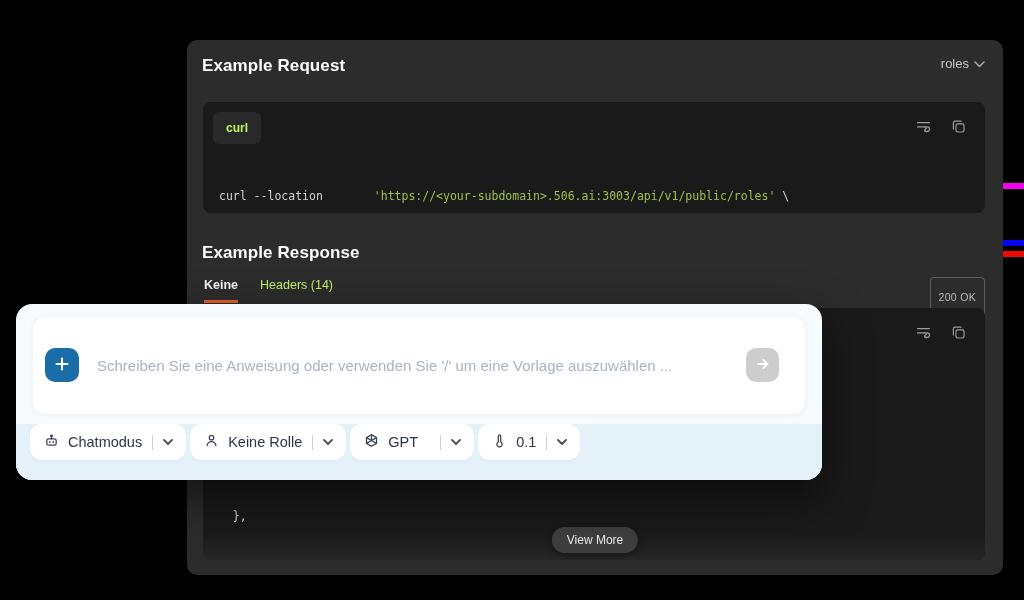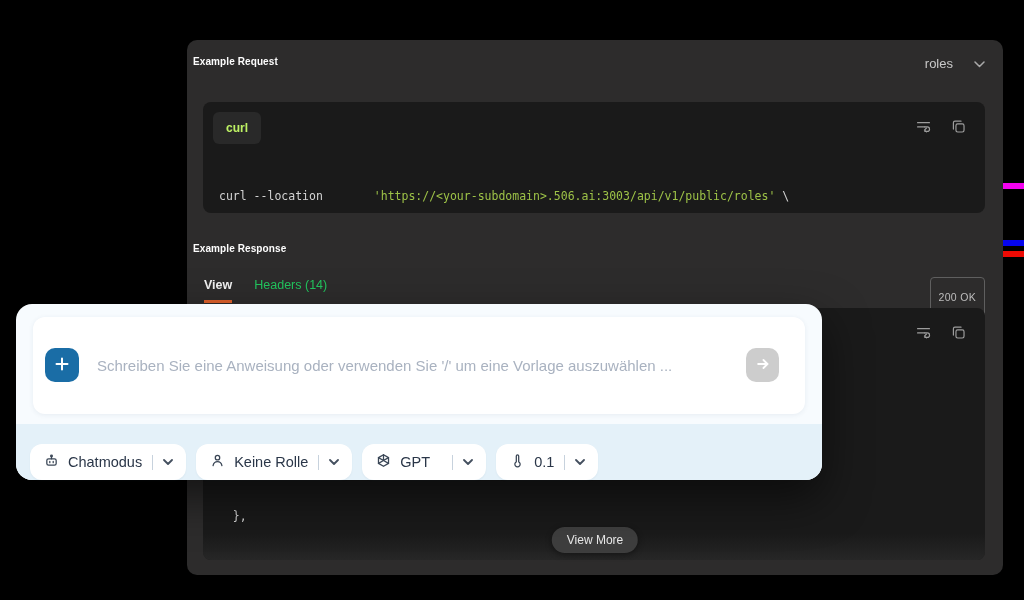--- a/index.html
+++ b/index.html
@@ -3,25 +3,25 @@
 <meta charset="utf-8">
 <style>
   * { margin:0; padding:0; box-sizing:border-box; }
   html,body { width:1024px; height:600px; background:#000; overflow:hidden;
               font-family:"Liberation Sans", sans-serif; }
   .stage { position:relative; width:1024px; height:600px; background:#000; }
 
   
   .panel { position:absolute; left:187px; top:40px; width:816px; height:535px;
            background:#2d2c2c; border-radius:10px; }
-  .sec-title { position:absolute; left:6px; color:#fdfdfd; font-size:10px; font-weight:bold; letter-spacing:.1px; }
+  .sec-title { position:absolute; left:15px; color:#fdfdfd; font-size:17px; font-weight:bold; letter-spacing:.1px; }
   .req-title { top:16px; }
   .resp-title { top:203px; }
 
-  .endpoint-select { position:absolute; right:18px; top:16px; display:flex; align-items:center; gap:21px;
+  .endpoint-select { position:absolute; right:18px; top:16px; display:flex; align-items:center; gap:5px;
                      color:#c9c9c9; font-size:13px; cursor:pointer; }
   .endpoint-select svg { stroke:#a9a9a9; }
 
   .code-block { position:absolute; left:16px; right:18px; background:#1a1a1a; border-radius:8px; overflow:hidden; }
   .code-block.request { top:62px; height:111px; }
   .code-block.response { top:268px; height:252px; }
 
   .code-tab { position:absolute; left:10px; top:10px; padding:9px 13px; background:#292929;
               border-radius:6px; color:#bef264; font-size:12px; font-weight:bold; }
 
@@ -30,21 +30,21 @@
 
   .code-text { position:absolute; left:16px; top:52px; font-family:"DejaVu Sans Mono", monospace;
                font-size:11.5px; line-height:17px; color:#d4d4d4; white-space:pre; }
   .code-text .str { color:#9dc247;margin-left:44px; }
   .json-text { position:absolute; left:16px; top:166px; font-family:"DejaVu Sans Mono", monospace;
                font-size:11.5px; line-height:17px; color:#d4d4d4; white-space:pre; }
   .fade-bottom { position:absolute; left:0; right:0; bottom:0; height:26px;
                  background:linear-gradient(to bottom, rgba(34,34,34,0), rgba(40,40,40,.9)); pointer-events:none; }
 
   .tab-row { position:absolute; left:17px; top:238px; display:flex; gap:22px; font-size:12.5px; }
-  .tab { padding-bottom:8px; cursor:pointer; color:#22c55e; }
+  .tab { padding-bottom:8px; cursor:pointer; color:#bef264; }
   .tab.active { color:#f2f2f2; font-weight:bold; border-bottom:3px solid #e2622c; }
 
   .status-badge { position:absolute; right:18px; top:237px; border:1px solid #5f5f5f; border-radius:4px;
                   color:#bdbdbd; font-size:10.5px; padding:13px 8px; letter-spacing:.3px; }
 
   .view-more { position:absolute; left:50%; transform:translateX(-50%); top:487px;
                background:#3e3e3e; color:#eaeaea; font-size:12px; padding:6px 15px;
                border-radius:999px; box-shadow:0 2px 6px rgba(0,0,0,.4); cursor:pointer; white-space:nowrap; }
 
   
@@ -65,21 +65,21 @@
   .plus-btn svg { stroke:#fff; stroke-width:2; stroke-linecap:round; }
   .chat-input { position:absolute; left:64px; top:0; width:600px; height:100%;
                 border:none; outline:none; font-size:15px; color:#4c1d95; background:transparent;
                 font-family:"Liberation Sans", sans-serif; }
   .chat-input::placeholder { color:#a9b2c0; }
   .send-btn { position:absolute; right:26px; top:31px; width:33px; height:34px; background:#cdcdcd;
               border:none; border-radius:10px; display:flex; align-items:center; justify-content:center; cursor:pointer; }
   .send-btn svg { stroke:#fff; stroke-width:2; stroke-linecap:round; stroke-linejoin:round; fill:none; }
 
   .controls-strip { position:absolute; left:0; right:0; bottom:0; height:56px; background:#e4f1f9;
-                    border-radius:0 0 16px 16px; display:flex; align-items:flex-end; gap:10px; padding-left:14px; }
+                    border-radius:0 0 16px 16px; display:flex; align-items:flex-start; gap:4px; padding-left:14px; }
   .ctrl-btn { height:36px; background:#fff; border:none; border-radius:12px; padding:0 13px;
               display:inline-flex; align-items:center; gap:8px; font-size:14.5px; color:#2a3648;
               font-family:"Liberation Sans", sans-serif; cursor:pointer; box-shadow:0 1px 2px rgba(50,80,110,.06); }
   .ctrl-btn svg { stroke:#3a4656; fill:none; stroke-width:1.5; stroke-linecap:round; stroke-linejoin:round; }
   .ctrl-div { width:1px; height:15px; background:#c7d2dd; margin:0 2px; }
   .ctrl-btn .chev { display:flex; align-items:center; }
   .ctrl-btn .chev svg { stroke:#44505f; stroke-width:1.8; }
 </style>
 </head>
 <body>
@@ -120,21 +120,21 @@
       <div class="code-text">
         <div class="code-line"><span>curl --location </span><span class="str">'https://&lt;your-subdomain&gt;.506.ai:3003/api/v1/public/roles'</span><span> \</span></div>
         
         
       </div>
     </div>
 
     <div class="sec-title resp-title">Example Response</div>
 
     <div class="tab-row">
-      <div class="tab active">View</div>
+      <div class="tab active">Keine</div>
       <div class="tab">Headers (14)</div>
     </div>
 
     <div class="status-badge">200 OK</div>
 
     <div class="code-block response">
       <div class="block-icons">
         <span>
           <svg width="17" height="17" viewBox="0 0 20 20">
               <path d="M3 5.5h14"></path>

